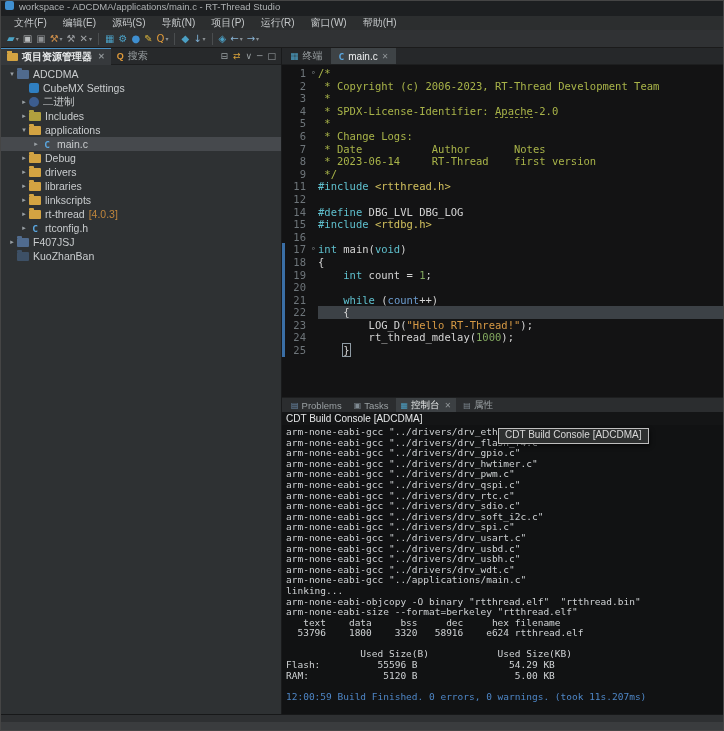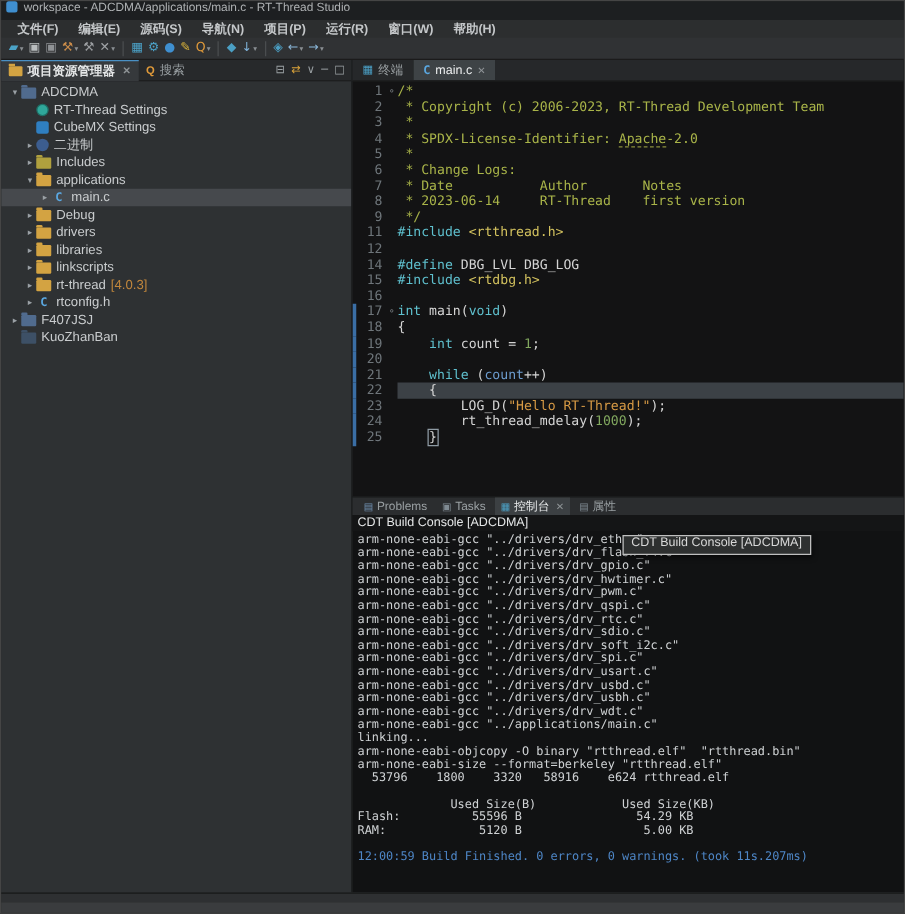--- a/index.html
+++ b/index.html
@@ -6,21 +6,21 @@
   html,body { width:724px; height:731px; background:#3a3c3e; overflow:hidden; }
   body { font-family:"Liberation Sans", sans-serif; }
   .window { width:724px; height:731px; background:#2a2c2d; display:flex; flex-direction:column; border:1px solid #454545; }
 
   
   .titlebar { height:15px; background:#1d1f21; display:flex; padding:0 4px; flex:none; }
   .app-logo { width:9px; height:9px; background:#3f8fd0; border-radius:2px; margin-right:5px; flex:none; }
   .title-text { color:#aeb1b3; font-size:9.5px; white-space:nowrap; }
 
   
-  .menubar { height:14px; background:#2c2e2f; display:flex; align-items:center; padding:0 6px; gap:2px; flex:none;font-weight:bold; }
+  .menubar { height:14px; background:#2c2e2f; display:flex; align-items:center; padding:0 6px; gap:2px; flex:none; }
   .menu-item { color:#c4c7c9; font-size:10px; padding:0 7px; white-space:nowrap; cursor:default; }
 
   
   .toolbar { height:18px; background:#303234; border-bottom:1px solid #1b1b1b; display:flex; align-items:center; padding:0 4px; flex:none; }
   .tbtn { display:flex; align-items:center; height:16px; padding:0 2px; border-radius:2px; }
   .tglyph { font-size:10px; line-height:10px; font-family:"DejaVu Sans", sans-serif; }
   .caret { color:#8a8f93; font-size:6px; margin-left:1px; }
   .tsep { width:1px; height:12px; background:#4a4d4f; margin:0 4px; }
 
   .main { flex:1; display:flex; min-height:0; }
@@ -205,25 +205,20 @@
         </div>
       </div>
       <div class="tree" id="tree">
           <div class="trow" style="padding-left: 6px;">
             <span class="exp">▾</span>
             <span class="tico fico f-navy"></span>
             <span class="tlabel">ADCDMA</span>
           </div>
           <div class="trow" style="padding-left: 18px;">
             <span class="exp"></span>
-            <span class="tico rtico"></span>
-            <span class="tlabel">RT-Thread Settings</span>
-          </div>
-          <div class="trow" style="padding-left: 18px;">
-            <span class="exp"></span>
             <span class="tico mxico"></span>
             <span class="tlabel">CubeMX Settings</span>
           </div>
           <div class="trow" style="padding-left: 18px;">
             <span class="exp">▸</span>
             <span class="tico binico"></span>
             <span class="tlabel">二进制</span>
           </div>
           <div class="trow" style="padding-left: 18px;">
             <span class="exp">▸</span>
@@ -474,20 +469,21 @@
             <div class="con-line">arm-none-eabi-gcc "../drivers/drv_soft_i2c.c"</div>
             <div class="con-line">arm-none-eabi-gcc "../drivers/drv_spi.c"</div>
             <div class="con-line">arm-none-eabi-gcc "../drivers/drv_usart.c"</div>
             <div class="con-line">arm-none-eabi-gcc "../drivers/drv_usbd.c"</div>
             <div class="con-line">arm-none-eabi-gcc "../drivers/drv_usbh.c"</div>
             <div class="con-line">arm-none-eabi-gcc "../drivers/drv_wdt.c"</div>
             <div class="con-line">arm-none-eabi-gcc "../applications/main.c"</div>
             <div class="con-line">linking...</div>
             <div class="con-line">arm-none-eabi-objcopy -O binary "rtthread.elf"  "rtthread.bin"</div>
             <div class="con-line">arm-none-eabi-size --format=berkeley "rtthread.elf"</div>
+            <div class="con-line">   text    data     bss     dec     hex filename</div>
             <div class="con-line">  53796    1800    3320   58916    e624 rtthread.elf</div>
             <div class="con-line">&nbsp;</div>
             <div class="con-line">             Used Size(B)            Used Size(KB)</div>
             <div class="con-line">Flash:          55596 B                54.29 KB</div>
             <div class="con-line">RAM:             5120 B                 5.00 KB</div>
             <div class="con-line">&nbsp;</div>
             <div class="con-line info">12:00:59 Build Finished. 0 errors, 0 warnings. (took 11s.207ms)</div>
           </div>
       </div>
 

